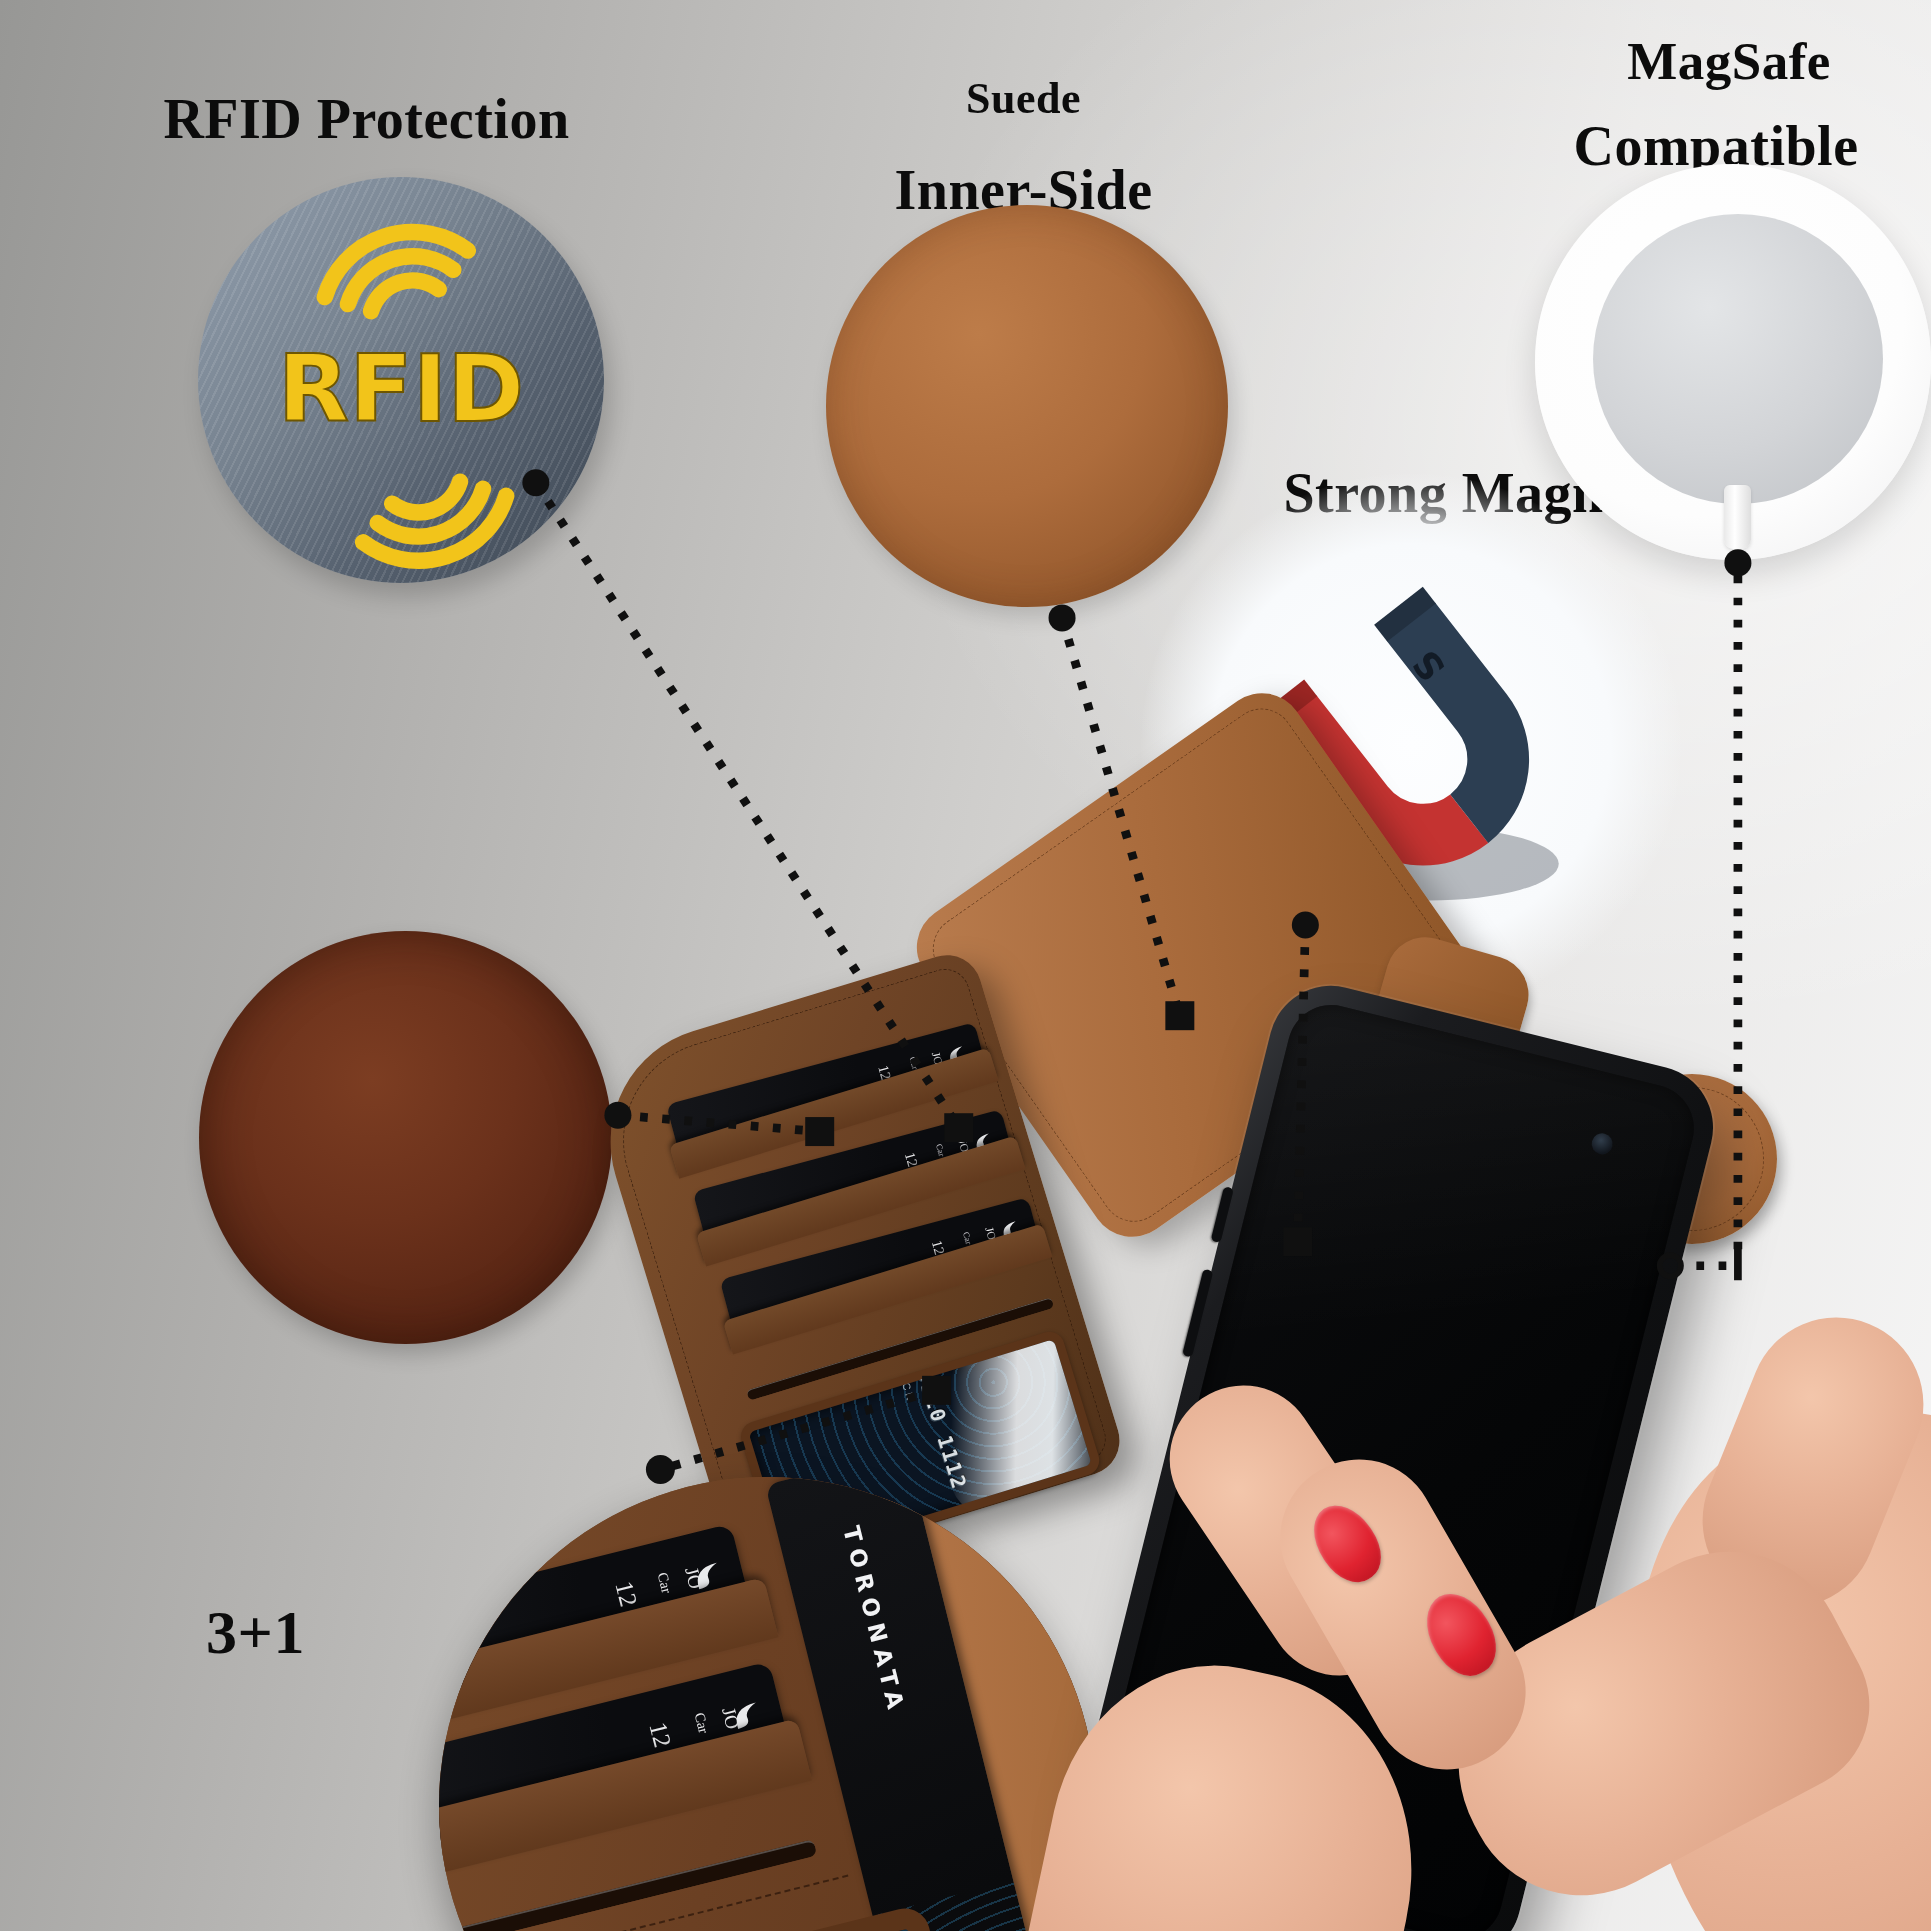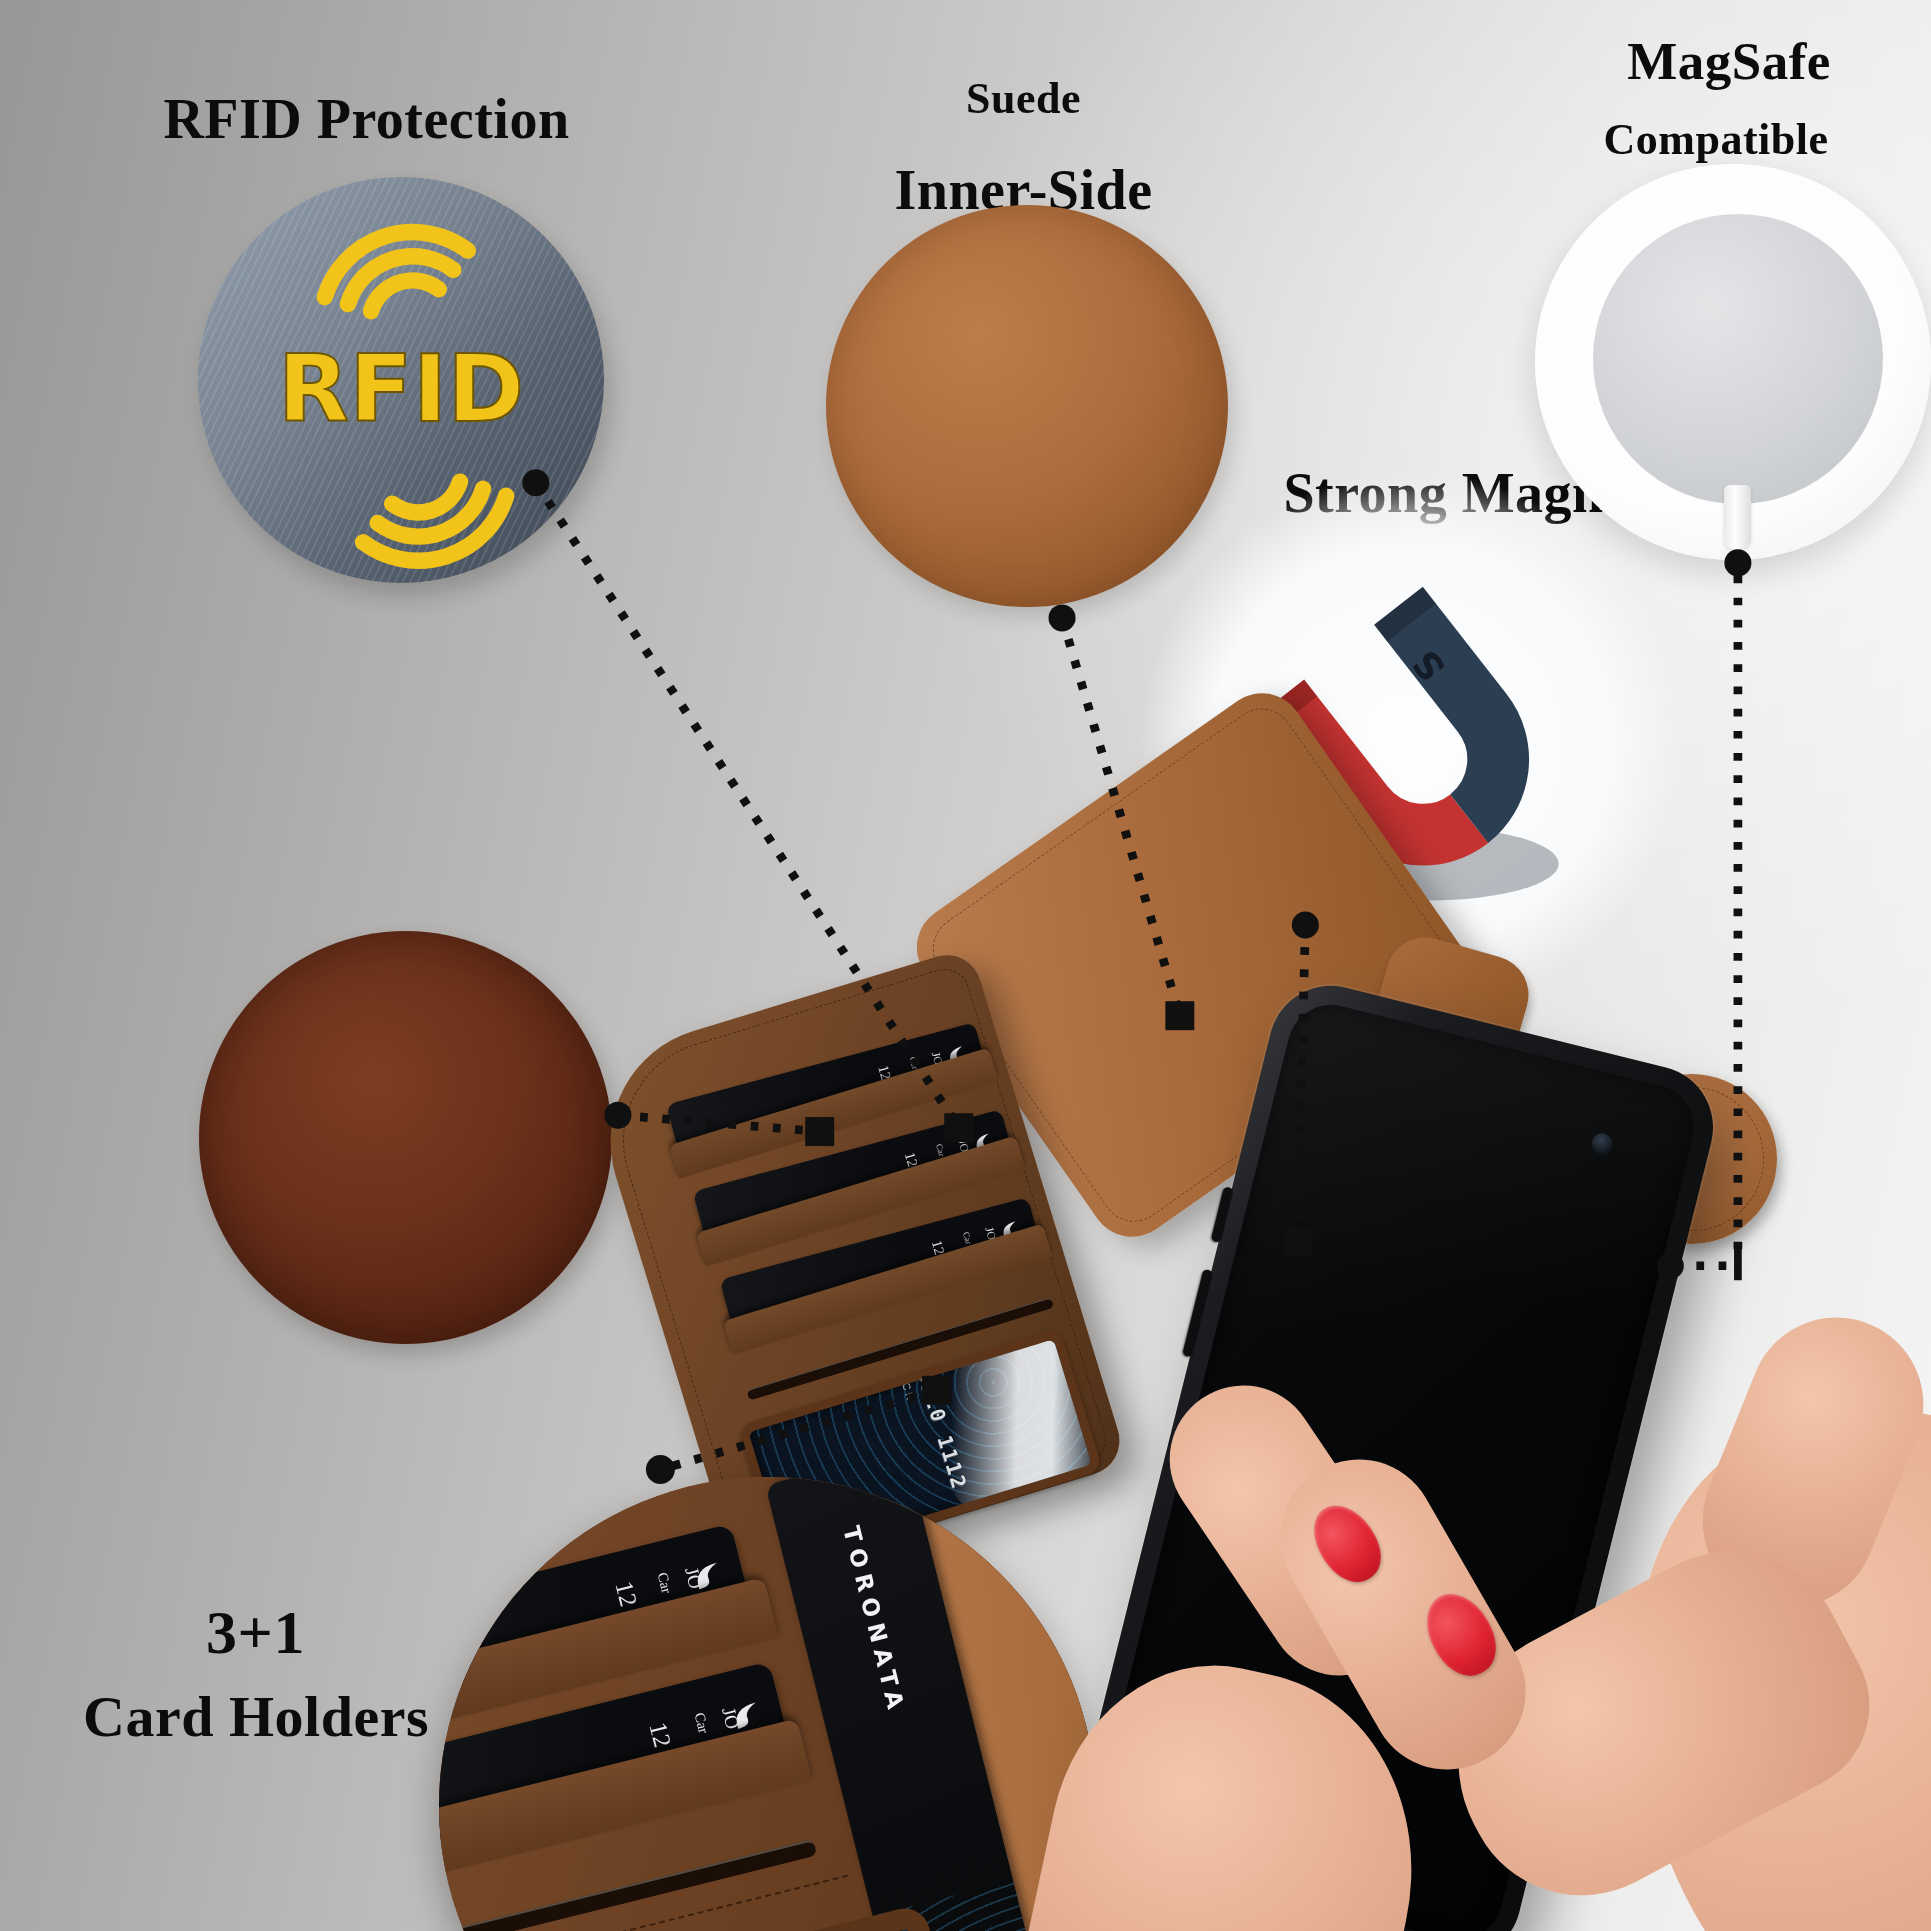--- a/index.html
+++ b/index.html
@@ -13,21 +13,21 @@
   .abs{position:absolute;}
   
   .callout-title{
     position:absolute;text-align:center;color:#0c0c0c;
     font-family:"Liberation Serif", serif;font-weight:700;line-height:1.08;letter-spacing:0.5px;
   }
   .t-rfid{left:77px;top:89px;width:579px;font-size:56px;}
   .t-suede1{left:811px;top:75px;width:425px;font-size:44px;}
   .t-suede2{left:763px;top:160px;width:521px;font-size:56px;}
   .t-mag1{left:1526px;top:33px;width:406px;font-size:53px;}
-  .t-mag2{left:1501px;top:116px;width:430px;font-size:44px;}
+  .t-mag2{left:1501px;top:116px;width:430px;font-size:56px;}
   .t-magnets{left:1139px;top:463px;width:676px;font-size:56px;}
   .t-leather1{left:154px;top:732px;width:483px;font-size:56px;}
   .t-leather2{left:203px;top:815px;width:386px;font-size:56px;}
   .t-cards1{left:106px;top:1599px;width:299px;font-size:62px;}
   .t-cards2{left:29px;top:1686px;width:454px;font-size:58px;}
   
   .rfid-badge{
     left:198px;top:177px;width:406px;height:406px;border-radius:50%;
     background:
       repeating-linear-gradient(116deg, rgba(255,255,255,.10) 0 1.9px, rgba(255,255,255,0) 1.9px 6.8px),
@@ -216,21 +216,20 @@
 
 <div class="canvas">
 
   <div class="callout-title t-rfid">RFID Protection</div>
   <div class="callout-title t-suede1">Suede</div>
   <div class="callout-title t-suede2">Inner-Side</div>
   <div class="callout-title t-mag1">MagSafe</div>
   <div class="callout-title t-mag2">Compatible</div>
   <div class="callout-title t-magnets">Strong Magnets</div>
   <div class="callout-title t-cards1">3+1</div>
-  <div class="callout-title t-cards2">Card Holders</div>
 
   <div class="abs rfid-badge">
     <svg width="406" height="406" viewBox="-210 -210 420 420">
       <g transform="translate(12,-58) rotate(-18)" stroke="#f2c41a" stroke-width="17" fill="none" stroke-linecap="round">
         <path d="M -36.9 -25.8 A 45 45 0 0 1 36.9 -25.8"></path>
         <path d="M -57.3 -40.2 A 70 70 0 0 1 57.3 -40.2"></path>
         <path d="M -77.8 -54.5 A 95 95 0 0 1 77.8 -54.5"></path>
       </g>
       <g transform="translate(18,92) rotate(162)" stroke="#f2c41a" stroke-width="17" fill="none" stroke-linecap="round">
         <path d="M -36.9 -25.8 A 45 45 0 0 1 36.9 -25.8"></path>

